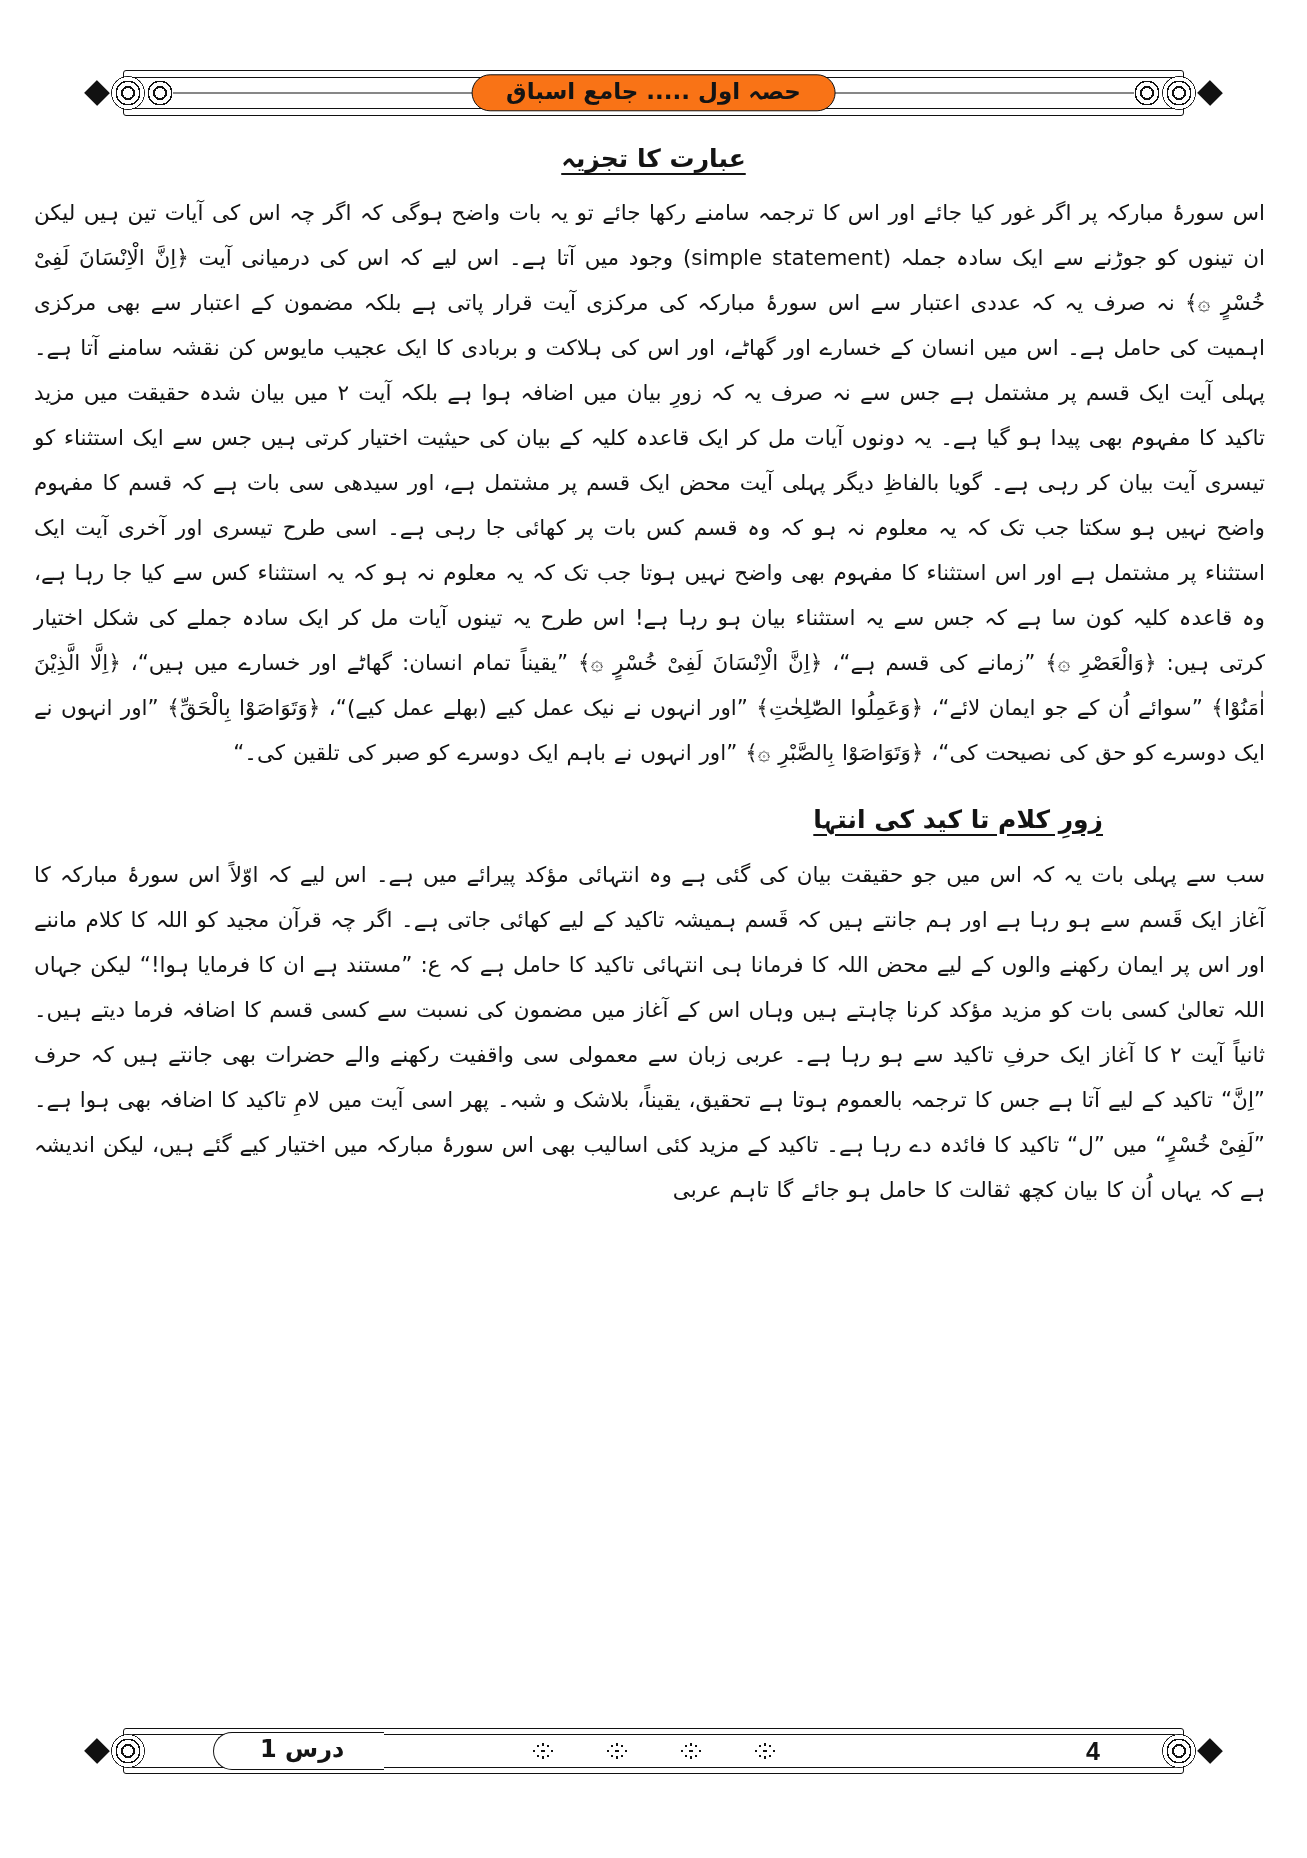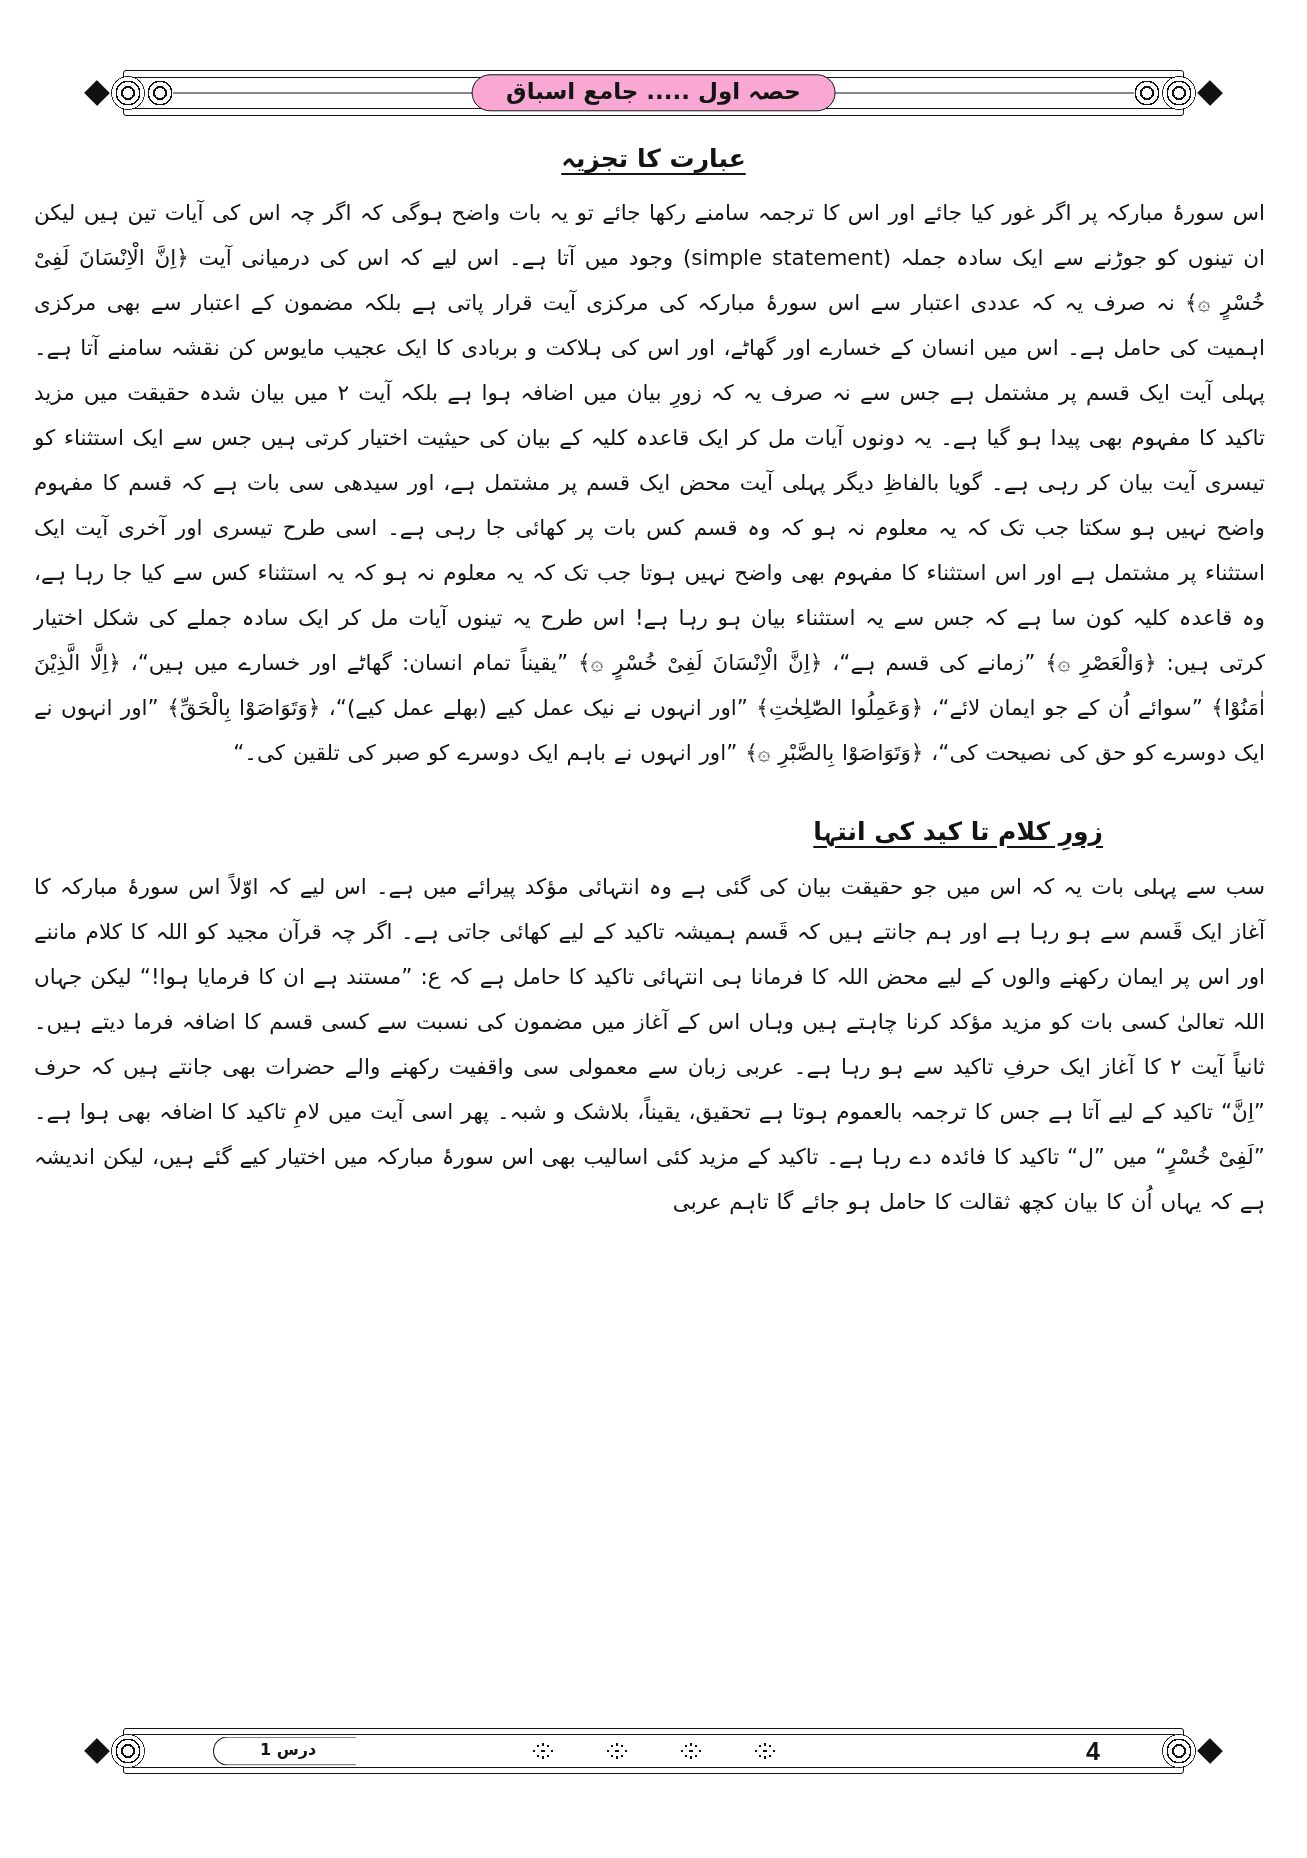--- a/index.html
+++ b/index.html
@@ -42,21 +42,21 @@
   .hb-line {
     position: absolute;
     left: 52px; right: 52px; top: 50%;
     height: 1.1px; background: #111;
     transform: translateY(-0.5px);
   }
   .hb-title-wrap {
     position: absolute;
     left: 50%; top: 50%;
     transform: translate(-50%, -50%);
-    background: #f9a8d4;
+    background: #f97316;
     border: 1.5px solid #111;
     border-radius: 999px;
     padding: 3px 34px 6px 34px;
     z-index: 4;
     white-space: nowrap;
   }
   .hb-title {
     font-family: "DejaVu Sans", "Liberation Sans", sans-serif;
     font-size: 23px;
     font-weight: 700;
@@ -113,21 +113,21 @@
     text-underline-offset: 6px;
     margin: 0 0 12px 0;
     padding: 0;
     line-height: 1.5;
     font-family: "DejaVu Sans", "Liberation Sans", sans-serif;
   }
   .section-heading.center-right {
     text-align: center;
   }
   .section-heading.h2 {
-    margin-top: 38px;
+    margin-top: 26px;
     margin-bottom: 14px;
     text-align: right;
     padding-right: 170px;
   }
 
   p.para {
     direction: rtl;
     text-align: justify;
     text-align-last: right;
     font-size: 21.5px;
@@ -184,21 +184,21 @@
     transform: translateY(-50%);
     background: #fff;
     border: 1.5px solid #111;
     border-radius: 999px 0 0 999px;
     border-right: none;
     padding: 2px 40px 6px 46px;
     z-index: 5;
   }
   .lesson-text {
     direction: rtl;
-    font-size: 16px;
+    font-size: 24px;
     font-weight: 700;
     font-family: "DejaVu Sans", "Liberation Sans", sans-serif;
     white-space: nowrap;
   }
   .page-number {
     position: absolute;
     right: 96px; top: 50%;
     transform: translateY(-50%);
     background: #fff;
     padding: 0 16px;

